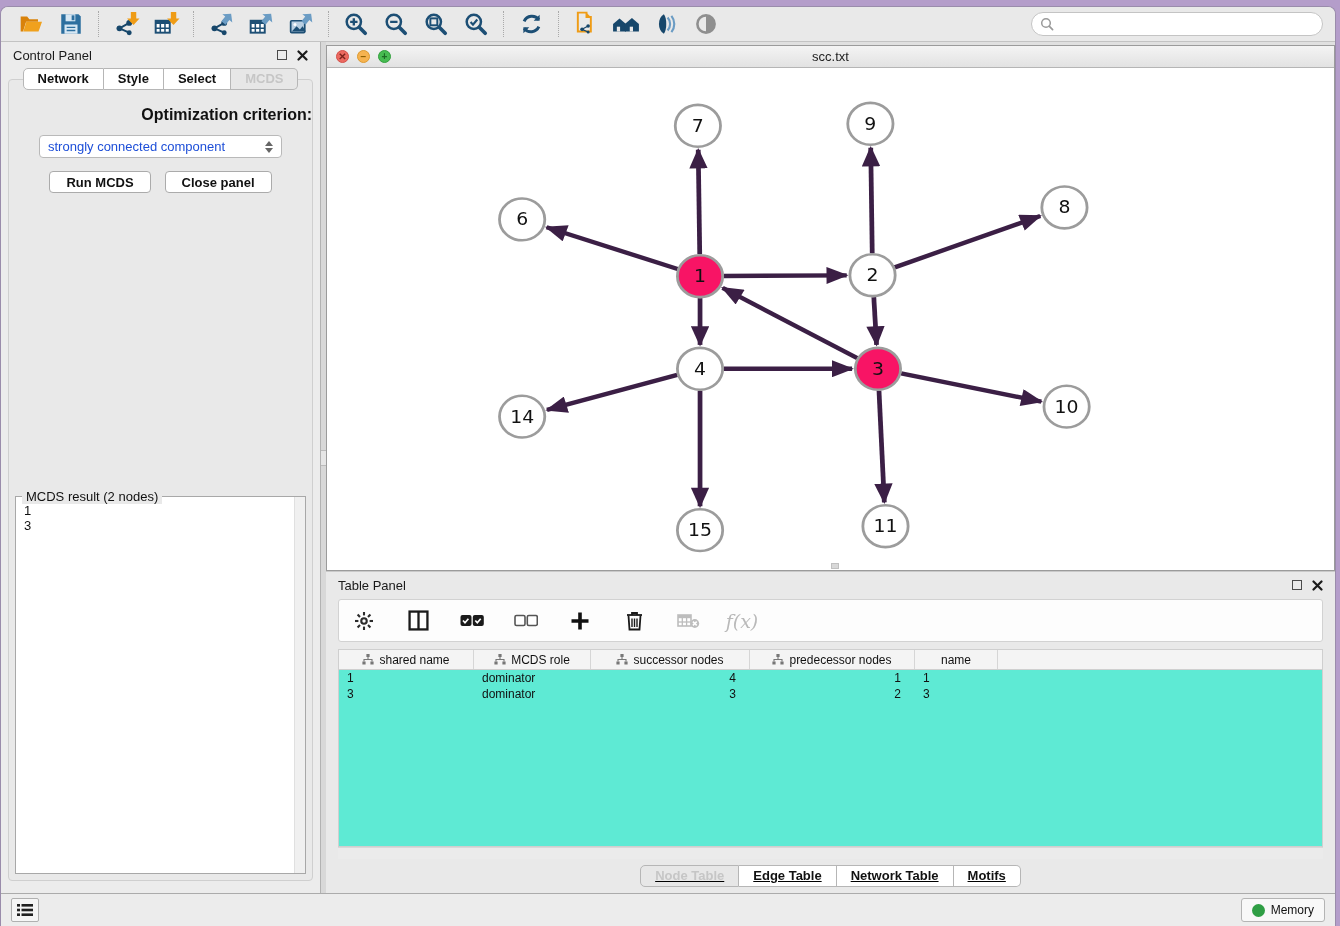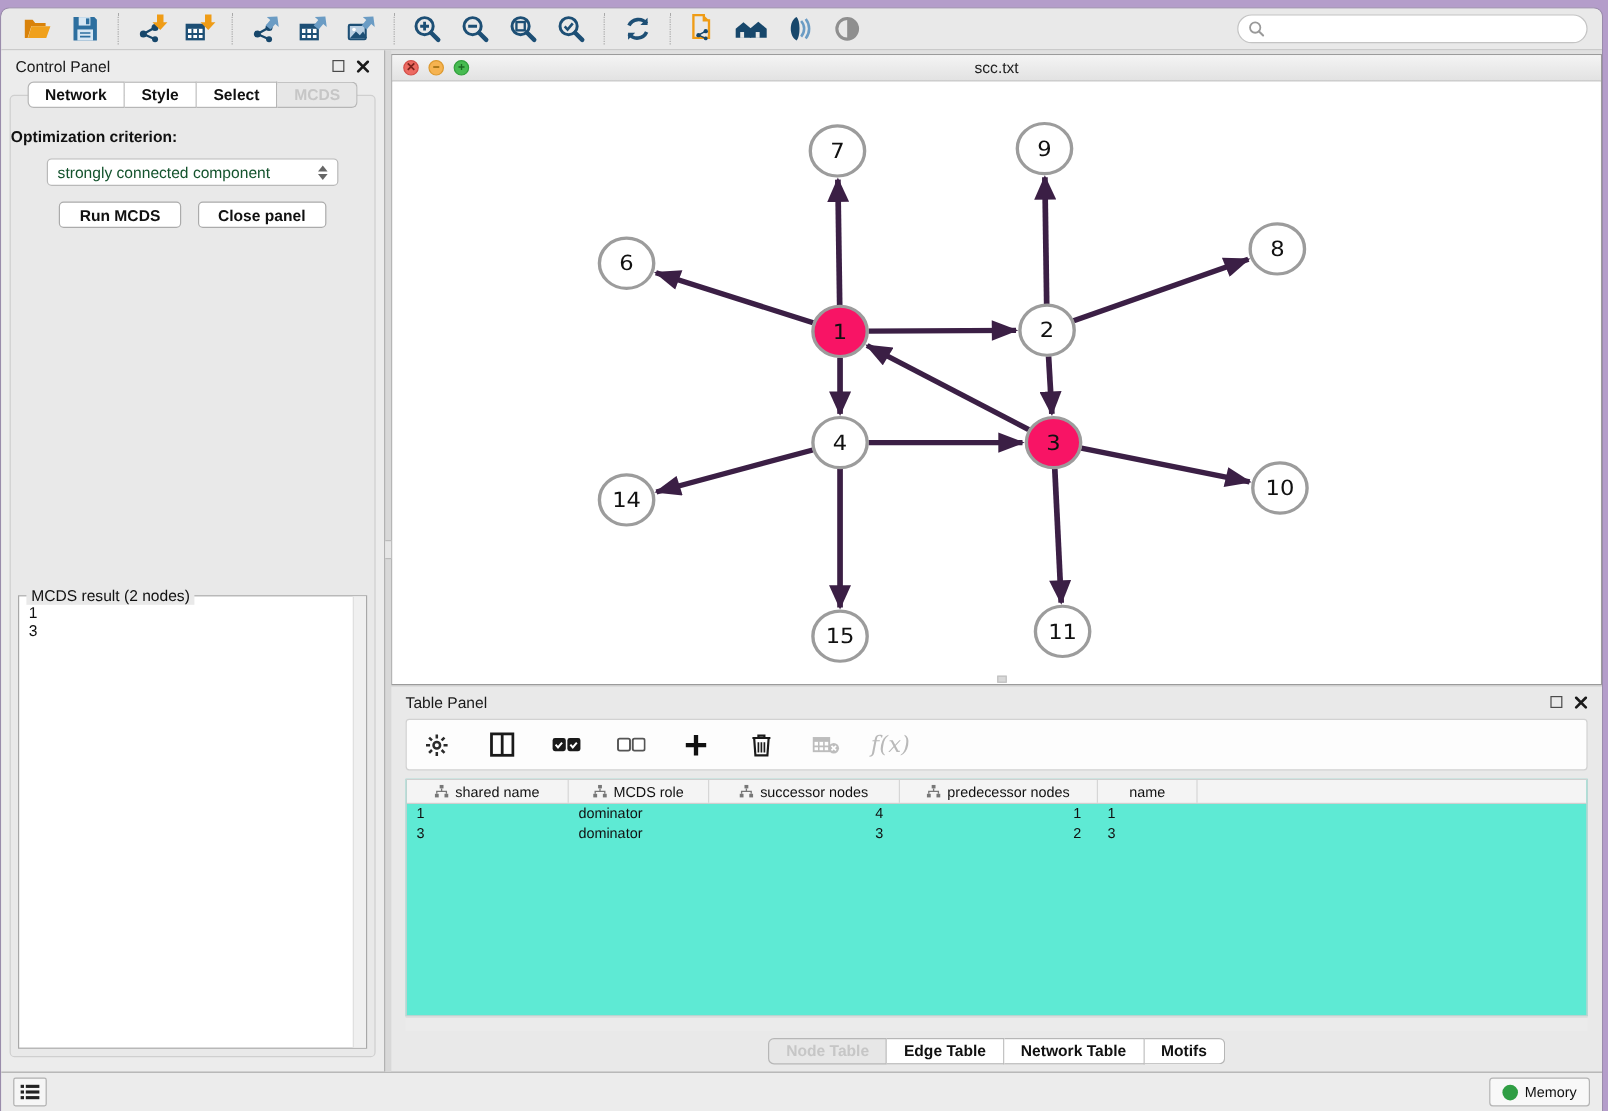--- a/index.html
+++ b/index.html
@@ -34,23 +34,23 @@
   .panel-head .ph-icons{margin-left:auto;display:flex;align-items:center;gap:10px;}
   .float-ic{width:10px;height:10px;border:1.5px solid #4a4a4a;background:transparent;display:inline-block;}
   .tabrow{display:flex;justify-content:center;flex:none;position:relative;z-index:2;}
   .tab{background:#fff;border:1px solid #b6b6b6;border-left:none;padding:2px 14px 3px;
     font-size:13px;font-weight:600;color:#111;cursor:pointer;white-space:nowrap;}
   .tab:first-child{border-left:1px solid #b6b6b6;border-radius:5px 0 0 5px;}
   .tab:last-child{border-radius:0 5px 5px 0;}
   .tab.active{background:#e7e7e7;color:#c6c6c6;}
   .cp-content{flex:1;margin:-11px 7px 12px 7px;padding-top:11px;background:#e9e9e9;
     border:1px solid #cfcfcf;border-radius:4px;display:flex;flex-direction:column;min-height:0;}
-  .opt-label{text-align:left;font-size:13px;font-weight:600;color:#111;margin-top:15px;}
+  .opt-label{text-align:right;font-size:16px;font-weight:600;color:#111;margin-top:15px;}
   .dropdown{margin:11px 30px 0;height:23px;background:#fff;border:1px solid #b9b9b9;border-radius:4px;
-    display:flex;align-items:center;padding:0 8px;font-size:13px;color:#14532d;cursor:pointer;}
+    display:flex;align-items:center;padding:0 8px;font-size:13px;color:#1d4ed8;cursor:pointer;}
   .dd-stepper{margin-left:auto;display:flex;flex-direction:column;gap:2px;}
   .dd-stepper i{display:block;width:0;height:0;border-left:4px solid transparent;border-right:4px solid transparent;}
   .dd-up{border-bottom:5px solid #666;}
   .dd-down{border-top:5px solid #666;}
   .btnrow{display:flex;justify-content:center;gap:14px;margin-top:13px;}
   .pushbtn{background:#fff;border:1px solid #ababab;border-radius:4px;height:22px;padding:0 16px;
     font-size:13px;font-weight:600;color:#111;cursor:pointer;font-family:"Liberation Sans",sans-serif;}
   .groupbox{margin:auto 6px 6px 6px;height:378px;background:#fff;border:1px solid #a8a8a8;
     position:relative;flex:none;display:flex;}
   .groupbox-label{position:absolute;top:-8px;left:6px;background:#e9e9e9;padding:0 4px;
@@ -86,21 +86,21 @@
   .tp-table{margin:7px 12px 0;flex:1;background:#5eead4;border:1px solid #cfcfcf;min-height:0;
     display:flex;flex-direction:column;overflow:hidden;}
   .th-row{display:grid;height:20px;flex:none;background:#f4f4f4;border-bottom:1px solid #cfcfcf;}
   .th-cell{display:flex;align-items:center;justify-content:center;gap:5px;border-right:1px solid #d6d6d6;
     font-size:12px;color:#111;overflow:hidden;white-space:nowrap;}
   .tb-row{display:grid;height:16px;flex:none;}
   .tb-cell{font-size:12px;color:#111;padding:0 8px;white-space:nowrap;overflow:hidden;line-height:16px;}
   .tb-cell.right{text-align:right;padding-right:14px;}
   .tb-fill{flex:1;}
   .tp-hscroll{height:12px;flex:none;background:#ebebeb;border-top:1px solid #d8d8d8;margin:0 12px;}
-  .tp-tabs{height:34px;flex:none;display:flex;align-items:center;justify-content:center;}
+  .tp-tabs{height:34px;flex:none;display:flex;align-items:center;justify-content:center;text-decoration:underline;}
   
   .statusbar{height:33px;flex:none;background:#ececec;border-top:1px solid #ababab;
     display:flex;align-items:center;padding:0 10px;}
   .list-btn{width:28px;height:24px;background:#f6f6f6;border:1px solid #b0b0b0;border-radius:2px;
     display:flex;align-items:center;justify-content:center;cursor:pointer;}
   .mem-btn{margin-left:auto;height:24px;background:#f8f8f8;border:1px solid #b4b4b4;border-radius:3px;
     display:flex;align-items:center;gap:6px;padding:0 10px;cursor:pointer;}
   .mem-dot{width:13px;height:13px;border-radius:50%;background:#2f9e44;}
   .mem-label{font-size:12px;color:#111;}
 </style>

